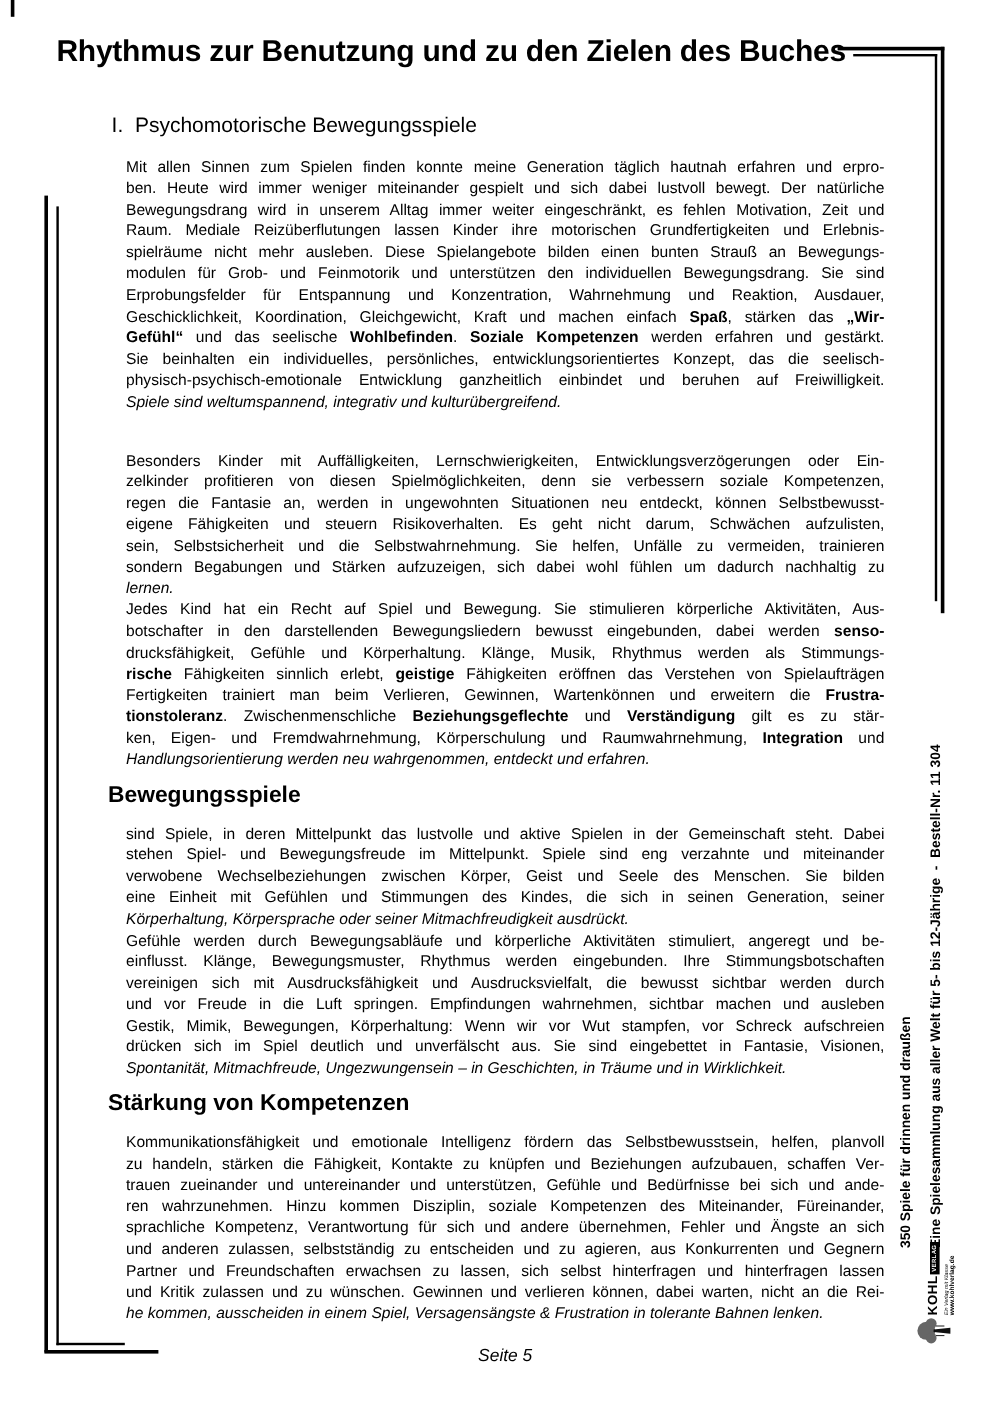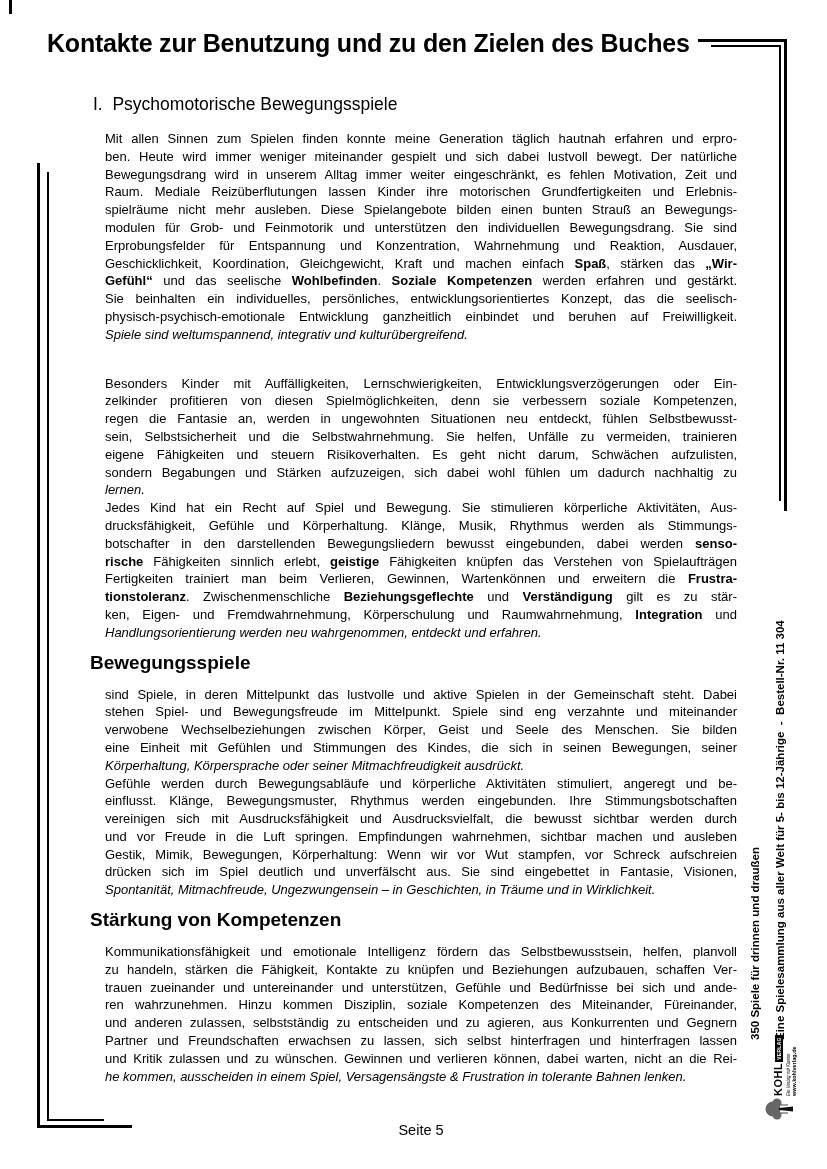--- a/index.html
+++ b/index.html
@@ -25,21 +25,21 @@
          font-weight:normal;white-space:pre;line-height:22px;}
   
   .content{position:absolute;left:105px;top:130px;width:632px;font-size:13px;}
   .para.gap{margin-top:31px;}
   .line{line-height:17.8px;height:17.8px;text-align:justify;text-align-last:justify;white-space:nowrap;}
   .line.last{text-align:left;text-align-last:left;white-space:normal;font-style:italic;}
   .b{font-weight:bold;}
   .subhead{font-weight:bold;font-size:19px;line-height:18px;margin:12px 0 14px -15px;}
   
   .footer{position:absolute;left:105px;top:1122px;width:632px;text-align:center;
-          font-size:14.5px;}
+          font-style:italic;font-size:14.5px;}
   
   .sidebar{position:absolute;left:743px;top:1040px;width:462px;
            transform-origin:0 0;transform:rotate(-90deg);
            font-weight:bold;font-size:11.5px;}
   .sidebar .sline{line-height:25px;white-space:pre;}
   
   .logo{position:absolute;left:740px;top:1120px;width:80px;height:58px;
         transform-origin:0 0;transform:rotate(-90deg);
         display:flex;align-items:flex-end;gap:2px;}
   .logo-tree{flex:0 0 auto;}
@@ -56,80 +56,81 @@
 <div class="fl stub"></div>
 <div class="fl l-out-v"></div>
 <div class="fl l-out-h"></div>
 <div class="fl l-in-v"></div>
 <div class="fl l-in-h"></div>
 <div class="fl r-out-h"></div>
 <div class="fl r-out-v"></div>
 <div class="fl r-in-h"></div>
 <div class="fl r-in-v"></div>
 
-<div class="title">Kontakte zur Benutzung und zu den Zielen des Buches</div>
+<div class="title">Rhythmus zur Benutzung und zu den Zielen des Buches</div>
 <div class="section-heading">I.  Psychomotorische Bewegungsspiele</div>
 
 <div class="content">
     <div class="para">
       <div class="line"><span>Mit allen Sinnen zum Spielen finden konnte meine Generation täglich hautnah erfahren und erpro-</span></div>
       <div class="line"><span>ben. Heute wird immer weniger miteinander gespielt und sich dabei lustvoll bewegt. Der natürliche</span></div>
       <div class="line"><span>Bewegungsdrang wird in unserem Alltag immer weiter eingeschränkt, es fehlen Motivation, Zeit und</span></div>
       <div class="line"><span>Raum. Mediale Reizüberflutungen lassen Kinder ihre motorischen Grundfertigkeiten und Erlebnis-</span></div>
       <div class="line"><span>spielräume nicht mehr ausleben. Diese Spielangebote bilden einen bunten Strauß an Bewegungs-</span></div>
       <div class="line"><span>modulen für Grob- und Feinmotorik und unterstützen den individuellen Bewegungsdrang. Sie sind</span></div>
       <div class="line"><span>Erprobungsfelder für Entspannung und Konzentration, Wahrnehmung und Reaktion, Ausdauer,</span></div>
       <div class="line"><span>Geschicklichkeit, Koordination, Gleichgewicht, Kraft und machen einfach </span><span class="b">Spaß</span><span>, stärken das </span><span class="b">„Wir-</span></div>
       <div class="line"><span class="b">Gefühl“</span><span> und das seelische </span><span class="b">Wohlbefinden</span><span>. </span><span class="b">Soziale Kompetenzen</span><span> werden erfahren und gestärkt.</span></div>
       <div class="line"><span>Sie beinhalten ein individuelles, persönliches, entwicklungsorientiertes Konzept, das die seelisch-</span></div>
       <div class="line"><span>physisch-psychisch-emotionale Entwicklung ganzheitlich einbindet und beruhen auf Freiwilligkeit.</span></div>
       <div class="line last"><span>Spiele sind weltumspannend, integrativ und kulturübergreifend.</span></div>
     </div>
     <div class="para gap">
       <div class="line"><span>Besonders Kinder mit Auffälligkeiten, Lernschwierigkeiten, Entwicklungsverzögerungen oder Ein-</span></div>
       <div class="line"><span>zelkinder profitieren von diesen Spielmöglichkeiten, denn sie verbessern soziale Kompetenzen,</span></div>
-      <div class="line"><span>regen die Fantasie an, werden in ungewohnten Situationen neu entdeckt, fühlen Selbstbewusst-</span></div>
+      <div class="line"><span>regen die Fantasie an, werden in ungewohnten Situationen neu entdeckt, können Selbstbewusst-</span></div>
+      <div class="line"><span>eigene Fähigkeiten und steuern Risikoverhalten. Es geht nicht darum, Schwächen aufzulisten,</span></div>
       <div class="line"><span>sein, Selbstsicherheit und die Selbstwahrnehmung. Sie helfen, Unfälle zu vermeiden, trainieren</span></div>
-      <div class="line"><span>eigene Fähigkeiten und steuern Risikoverhalten. Es geht nicht darum, Schwächen aufzulisten,</span></div>
       <div class="line"><span>sondern Begabungen und Stärken aufzuzeigen, sich dabei wohl fühlen um dadurch nachhaltig zu</span></div>
       <div class="line last"><span>lernen.</span></div>
     </div>
     <div class="para">
       <div class="line"><span>Jedes Kind hat ein Recht auf Spiel und Bewegung. Sie stimulieren körperliche Aktivitäten, Aus-</span></div>
+      <div class="line"><span>botschafter in den darstellenden Bewegungsliedern bewusst eingebunden, dabei werden </span><span class="b">senso-</span></div>
       <div class="line"><span>drucksfähigkeit, Gefühle und Körperhaltung. Klänge, Musik, Rhythmus werden als Stimmungs-</span></div>
-      <div class="line"><span>botschafter in den darstellenden Bewegungsliedern bewusst eingebunden, dabei werden </span><span class="b">senso-</span></div>
-      <div class="line"><span class="b">rische</span><span> Fähigkeiten sinnlich erlebt, </span><span class="b">geistige</span><span> Fähigkeiten knüpfen das Verstehen von Spielaufträgen</span></div>
+      <div class="line"><span class="b">rische</span><span> Fähigkeiten sinnlich erlebt, </span><span class="b">geistige</span><span> Fähigkeiten eröffnen das Verstehen von Spielaufträgen</span></div>
       <div class="line"><span>Fertigkeiten trainiert man beim Verlieren, Gewinnen, Wartenkönnen und erweitern die </span><span class="b">Frustra-</span></div>
       <div class="line"><span class="b">tionstoleranz</span><span>. Zwischenmenschliche </span><span class="b">Beziehungsgeflechte</span><span> und </span><span class="b">Verständigung</span><span> gilt es zu stär-</span></div>
       <div class="line"><span>ken, Eigen- und Fremdwahrnehmung, Körperschulung und Raumwahrnehmung, </span><span class="b">Integration</span><span> und</span></div>
       <div class="line last"><span>Handlungsorientierung werden neu wahrgenommen, entdeckt und erfahren.</span></div>
     </div>
     <div class="subhead">Bewegungsspiele</div>
     <div class="para">
       <div class="line"><span>sind Spiele, in deren Mittelpunkt das lustvolle und aktive Spielen in der Gemeinschaft steht. Dabei</span></div>
       <div class="line"><span>stehen Spiel- und Bewegungsfreude im Mittelpunkt. Spiele sind eng verzahnte und miteinander</span></div>
       <div class="line"><span>verwobene Wechselbeziehungen zwischen Körper, Geist und Seele des Menschen. Sie bilden</span></div>
-      <div class="line"><span>eine Einheit mit Gefühlen und Stimmungen des Kindes, die sich in seinen Bewegungen, seiner</span></div>
+      <div class="line"><span>eine Einheit mit Gefühlen und Stimmungen des Kindes, die sich in seinen Generation, seiner</span></div>
       <div class="line last"><span>Körperhaltung, Körpersprache oder seiner Mitmachfreudigkeit ausdrückt.</span></div>
     </div>
     <div class="para">
       <div class="line"><span>Gefühle werden durch Bewegungsabläufe und körperliche Aktivitäten stimuliert, angeregt und be-</span></div>
       <div class="line"><span>einflusst. Klänge, Bewegungsmuster, Rhythmus werden eingebunden. Ihre Stimmungsbotschaften</span></div>
       <div class="line"><span>vereinigen sich mit Ausdrucksfähigkeit und Ausdrucksvielfalt, die bewusst sichtbar werden durch</span></div>
       <div class="line"><span>und vor Freude in die Luft springen. Empfindungen wahrnehmen, sichtbar machen und ausleben</span></div>
       <div class="line"><span>Gestik, Mimik, Bewegungen, Körperhaltung: Wenn wir vor Wut stampfen, vor Schreck aufschreien</span></div>
       <div class="line"><span>drücken sich im Spiel deutlich und unverfälscht aus. Sie sind eingebettet in Fantasie, Visionen,</span></div>
       <div class="line last"><span>Spontanität, Mitmachfreude, Ungezwungensein – in Geschichten, in Träume und in Wirklichkeit.</span></div>
     </div>
     <div class="subhead">Stärkung von Kompetenzen</div>
     <div class="para">
       <div class="line"><span>Kommunikationsfähigkeit und emotionale Intelligenz fördern das Selbstbewusstsein, helfen, planvoll</span></div>
       <div class="line"><span>zu handeln, stärken die Fähigkeit, Kontakte zu knüpfen und Beziehungen aufzubauen, schaffen Ver-</span></div>
       <div class="line"><span>trauen zueinander und untereinander und unterstützen, Gefühle und Bedürfnisse bei sich und ande-</span></div>
       <div class="line"><span>ren wahrzunehmen. Hinzu kommen Disziplin, soziale Kompetenzen des Miteinander, Füreinander,</span></div>
+      <div class="line"><span>sprachliche Kompetenz, Verantwortung für sich und andere übernehmen, Fehler und Ängste an sich</span></div>
       <div class="line"><span>und anderen zulassen, selbstständig zu entscheiden und zu agieren, aus Konkurrenten und Gegnern</span></div>
       <div class="line"><span>Partner und Freundschaften erwachsen zu lassen, sich selbst hinterfragen und hinterfragen lassen</span></div>
       <div class="line"><span>und Kritik zulassen und zu wünschen. Gewinnen und verlieren können, dabei warten, nicht an die Rei-</span></div>
       <div class="line last"><span>he kommen, ausscheiden in einem Spiel, Versagensängste &amp; Frustration in tolerante Bahnen lenken.</span></div>
     </div>
   </div>
 
 <div class="sidebar">
   <div class="sline">350 Spiele für drinnen und draußen</div>
   <div class="sline">Eine Spielesammlung aus aller Welt für 5- bis 12-Jährige  -  Bestell-Nr. 11 304</div>

